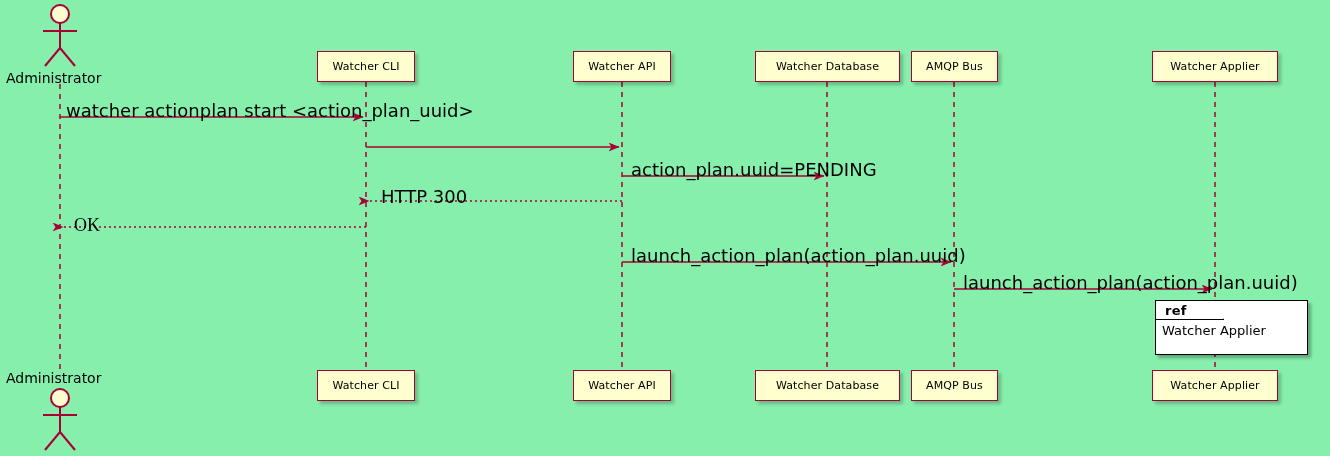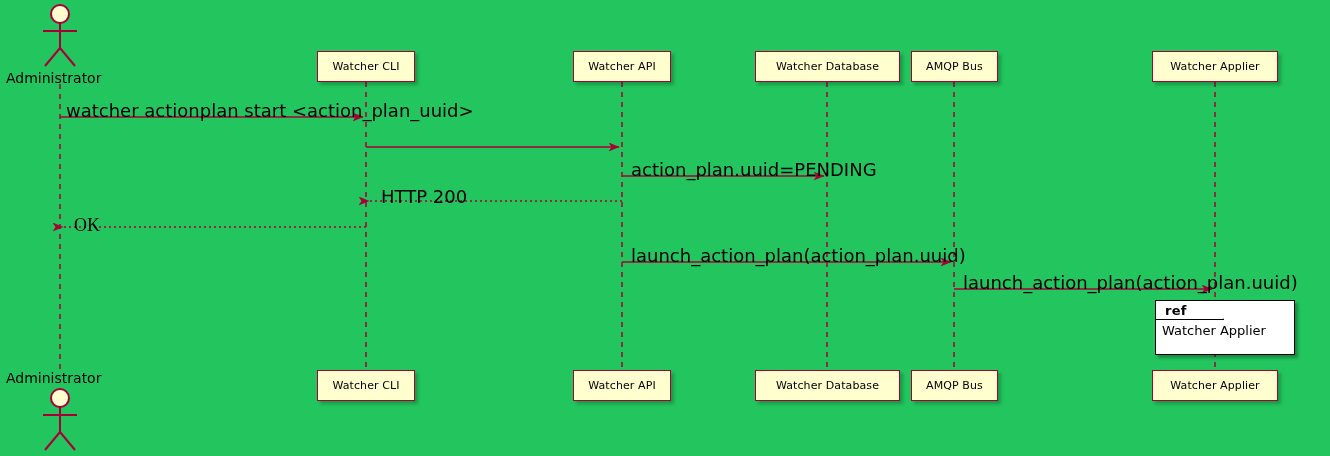--- a/index.html
+++ b/index.html
@@ -8,21 +8,21 @@
     padding: 0;
     background: #FFFFFF;
   }
   body {
     font-family: "DejaVu Sans", sans-serif;
   }
   #canvas {
     position: relative;
     width: 1330px;
     height: 456px;
-    background: #22c55e;
+    background: #86efac;
     overflow: hidden;
   }
   #svg-layer {
     position: absolute;
     top: 0;
     left: 0;
     width: 1330px;
     height: 456px;
   }
   .participant-box {
@@ -173,25 +173,25 @@
   <div class="participant-box" style="left:1152px; top:51px; width:126px; height:31px;">Watcher Applier</div>
 
   <div class="participant-box" style="left:317px; top:370px; width:98px; height:31px;">Watcher CLI</div>
   <div class="participant-box" style="left:573px; top:370px; width:98px; height:31px;">Watcher API</div>
   <div class="participant-box" style="left:755px; top:370px; width:145px; height:31px;">Watcher Database</div>
   <div class="participant-box" style="left:911px; top:370px; width:87px; height:31px;">AMQP Bus</div>
   <div class="participant-box" style="left:1152px; top:370px; width:126px; height:31px;">Watcher Applier</div>
 
   <div class="msg-label" style="left:66px; top:102px;">watcher actionplan start &lt;action_plan_uuid&gt;</div>
   <div class="msg-label" style="left:631px; top:161px;">action_plan.uuid=PENDING</div>
-  <div class="msg-label" style="left:381px; top:188px;">HTTP 200</div>
+  <div class="msg-label" style="left:381px; top:188px;">HTTP 300</div>
   <div class="msg-label" style="left:74px; top:216px;font-family:Liberation Serif, serif;">OK</div>
   <div class="msg-label" style="left:631px; top:247px;">launch_action_plan(action_plan.uuid)</div>
   <div class="msg-label" style="left:963px; top:274px;">launch_action_plan(action_plan.uuid)</div>
 
-  <div class="ref-box" style="left:1155px; top:300px; width:140px; height:55px;">
+  <div class="ref-box" style="left:1155px; top:300px; width:153px; height:55px;">
     <div class="ref-tab" style="width:68px;">ref</div>
     <div class="ref-text">
       <div>Watcher Applier</div>
     </div>
   </div>
 
 </div>
 
 </body></html>

